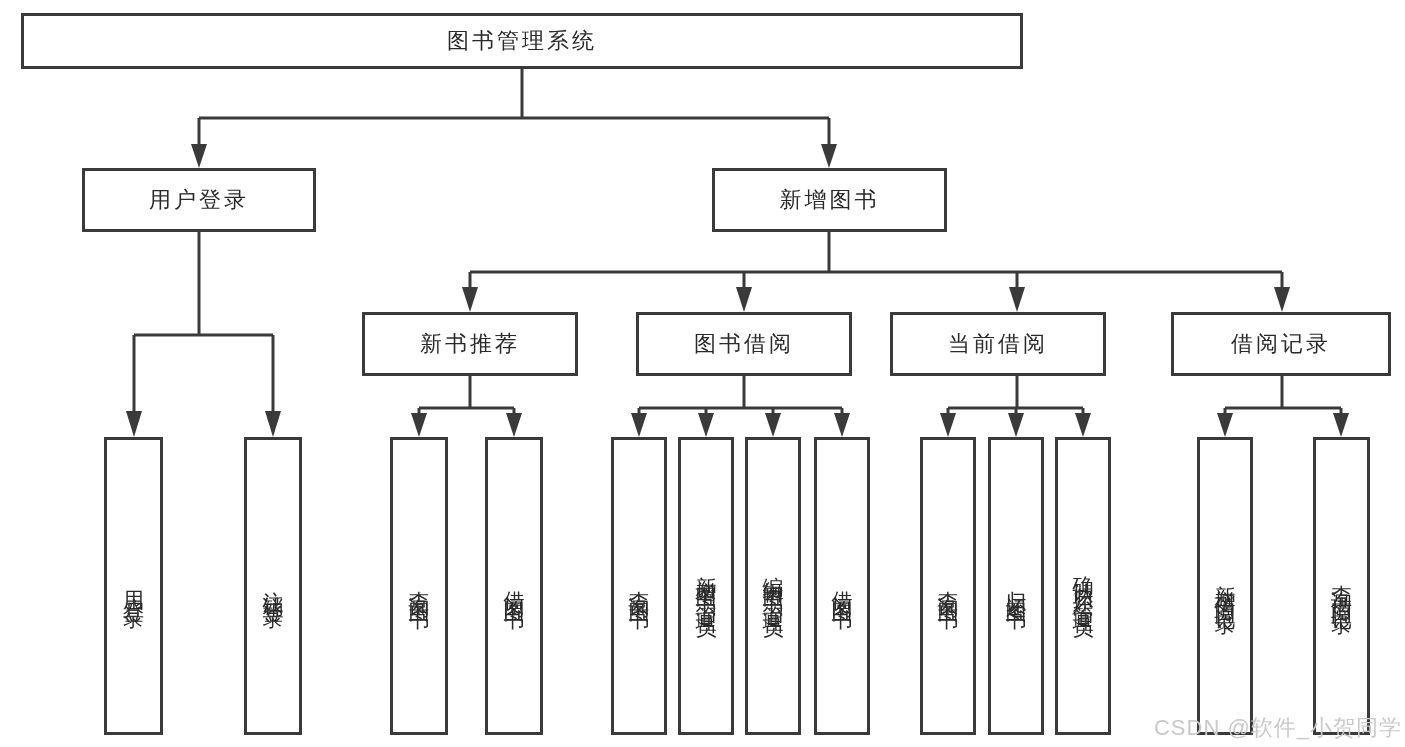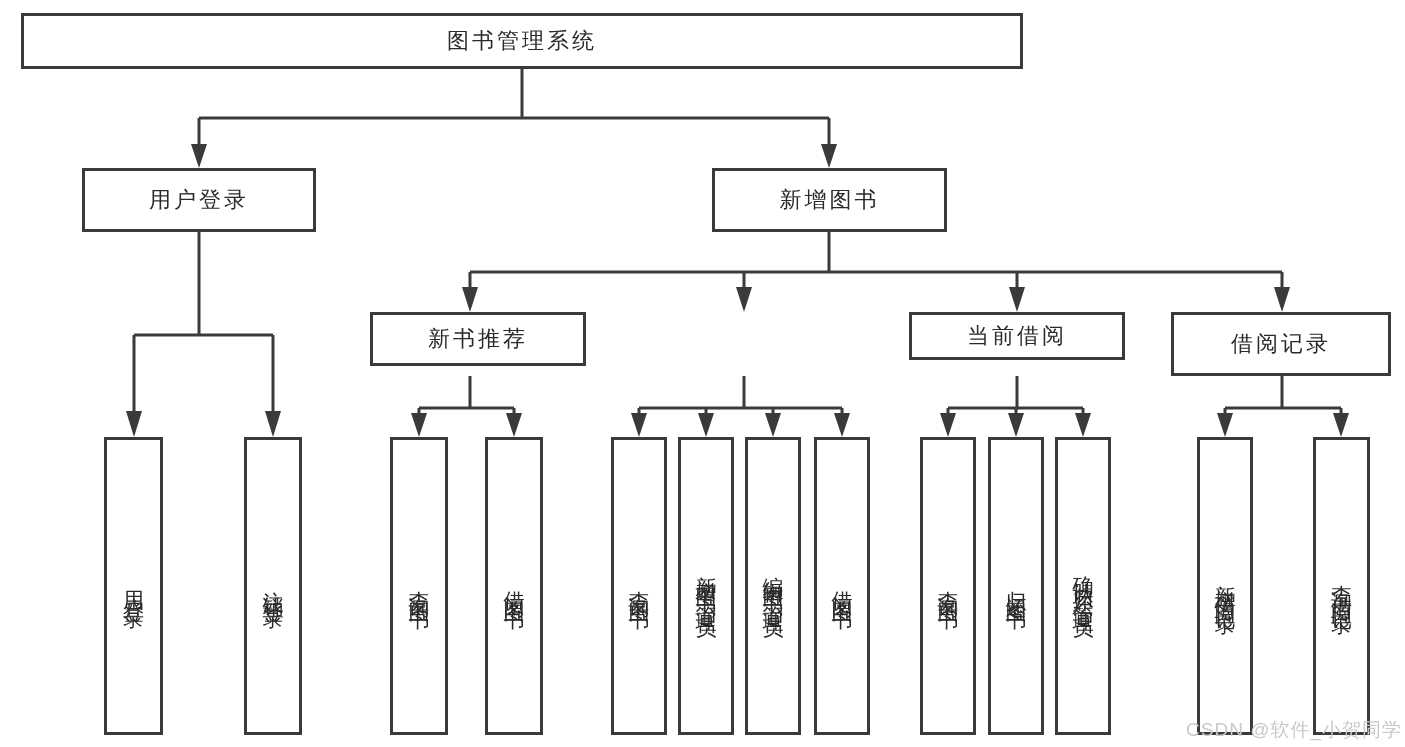--- a/index.html
+++ b/index.html
@@ -43,21 +43,21 @@
     writing-mode: vertical-rl;
     text-orientation: mixed;
     letter-spacing: 6px;
     white-space: nowrap;
   }
   .watermark {
     position: absolute;
     right: 3px; bottom: 4px;
     z-index: 3;
     color: var(--watermark);
-    font-size: 19px;
+    font-size: 22px;
     letter-spacing: 1px;
     white-space: nowrap;
   }
 </style>
 </head>
 <body>
 
 <div class="canvas">
 
   <svg class="connectors" width="1405" height="747" viewBox="0 0 1405 747">
@@ -111,24 +111,27 @@
     <span class="lbl">图书管理系统</span>
   </div>
 
   <div class="box" style="left:82px;top:168px;width:234px;height:64px">
     <span class="lbl">用户登录</span>
   </div>
   <div class="box" style="left:712px;top:168px;width:235px;height:64px">
     <span class="lbl">新增图书</span>
   </div>
 
-  <div class="box" style="left:370px;top:312px;width:216px;height:54px">
+  <div class="box" style="left:362px;top:312px;width:216px;height:64px">
     <span class="lbl">新书推荐</span>
   </div>
-  <div class="box" style="left:909px;top:312px;width:216px;height:48px">
+  <div class="box" style="left:636px;top:312px;width:216px;height:64px">
+    <span class="lbl">图书借阅</span>
+  </div>
+  <div class="box" style="left:890px;top:312px;width:216px;height:64px">
     <span class="lbl">当前借阅</span>
   </div>
   <div class="box" style="left:1171px;top:312px;width:220px;height:64px">
     <span class="lbl">借阅记录</span>
   </div>
 
   <div class="box" style="left:104px;top:437px;width:59px;height:298px">
     <span class="vlbl">用户登录</span>
   </div>
   <div class="box" style="left:244px;top:437px;width:58px;height:298px">

